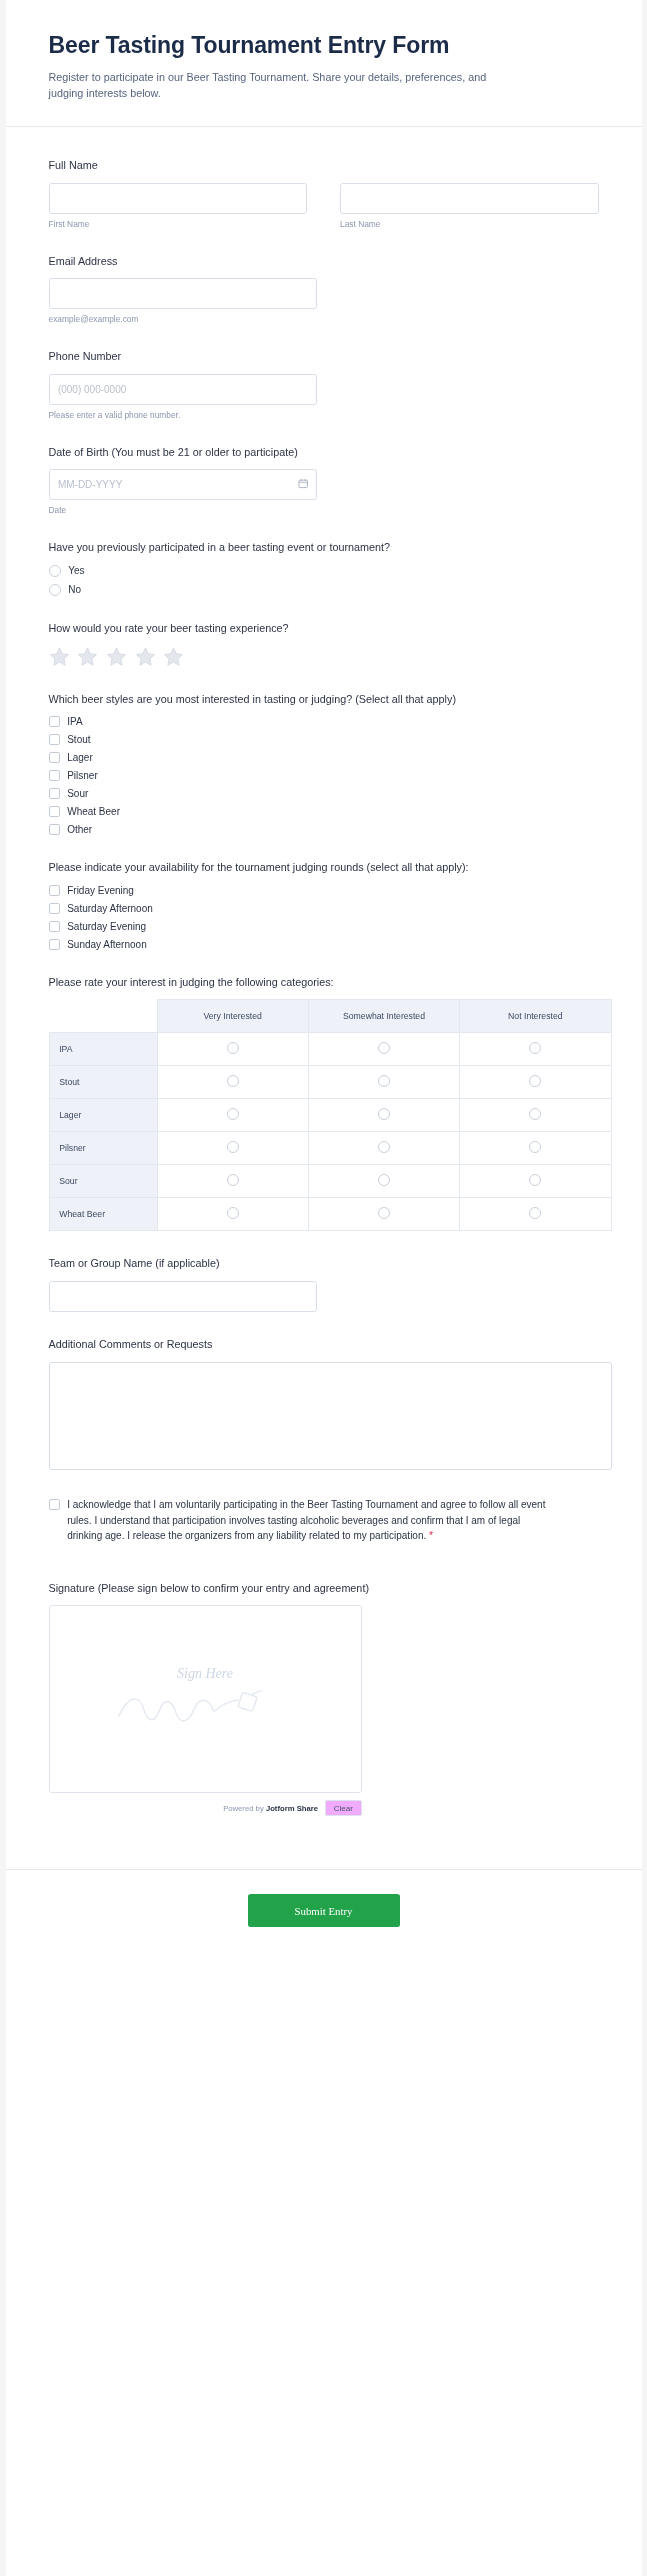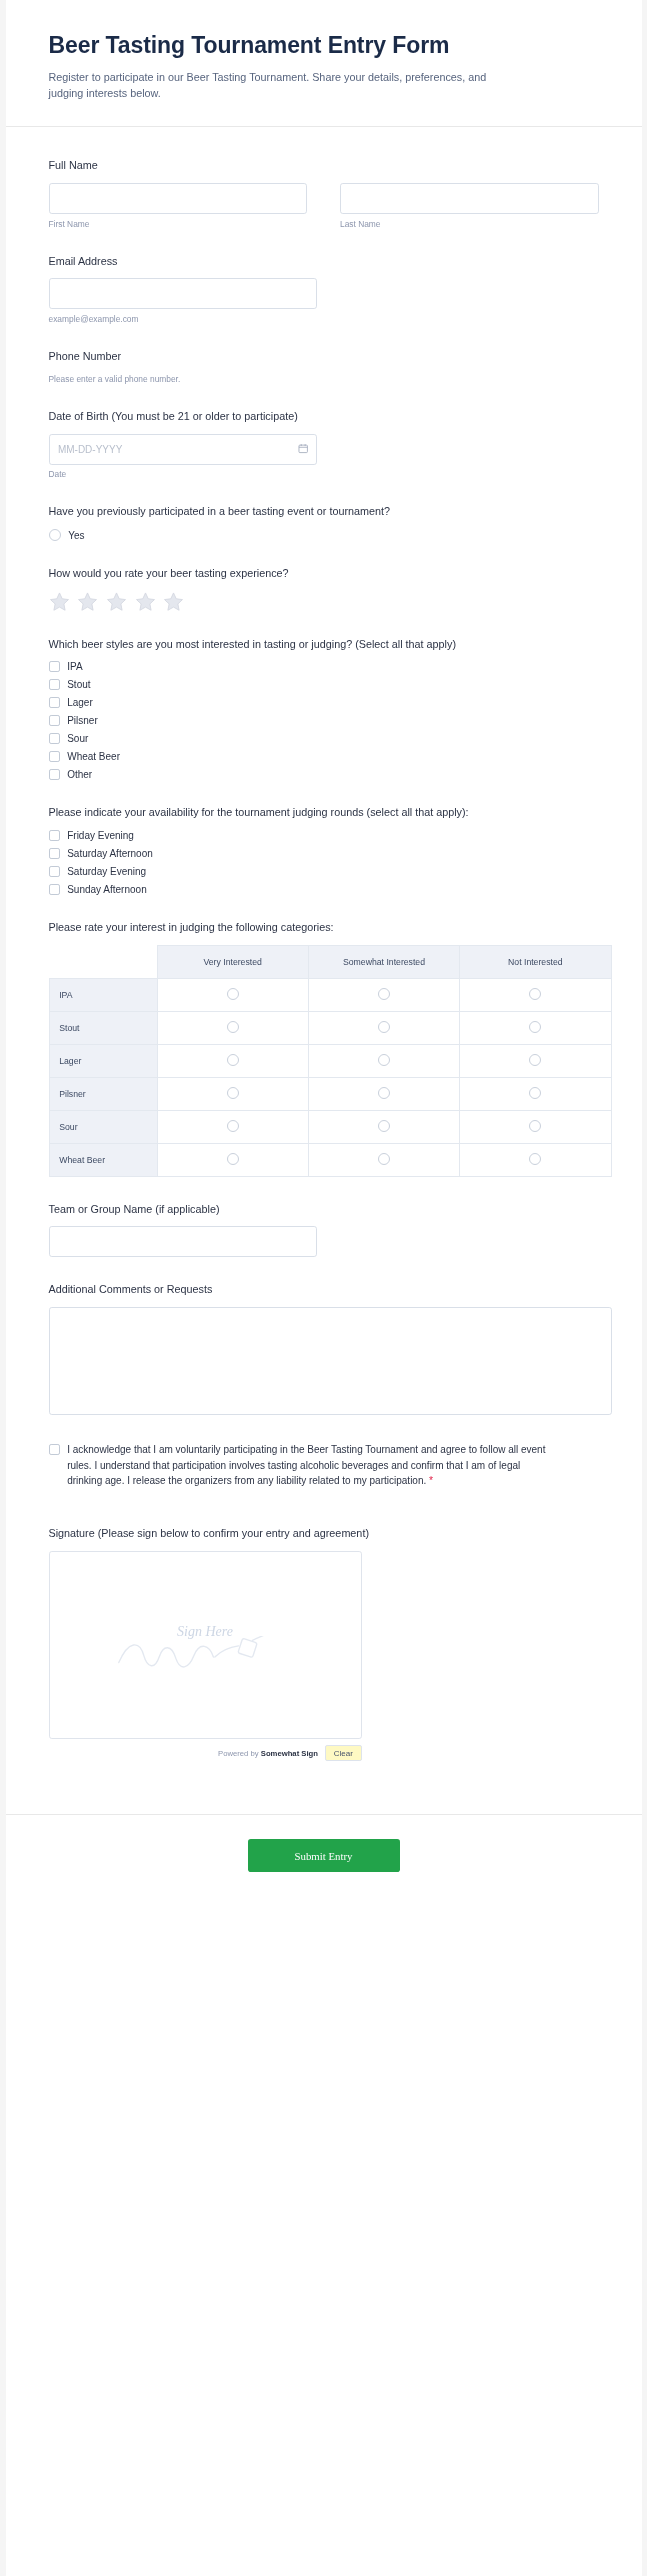--- a/index.html
+++ b/index.html
@@ -173,21 +173,21 @@
     width: 313px;
     height: 188px;
     border: 0.7px solid #dfe4ec;
     border-radius: 2.8px;
     background: #fff;
     position: relative;
     margin-top: 2.8px;
   }
   .sig-hint {
     position: absolute;
-    top: 72px; left: 0; right: 0;
+    top: 60px; left: 0; right: 0;
     text-align: center;
     color: #cdd6e4;
     font-size: 14px;
     font-style: italic;
     font-family: "Liberation Serif", serif;
   }
   .sig-scribble {
     position: absolute;
     left: 66px; top: 84px;
     opacity: .55;
@@ -199,21 +199,21 @@
     align-items: center;
     gap: 7px;
     margin-top: 6.3px;
   }
   .powered {
     font-size: 7.7px;
     color: #8d96ad;
   }
   .powered b { color: #2c3345; }
   .clear-btn {
-    background: #fef9c3;
+    background: #f0abfc;
     border: 0.7px solid #dde3ec;
     border-radius: 2.1px;
     font-size: 8px;
     color: #47536b;
     padding: 2.8px 7.7px;
     cursor: pointer;
     font-family: "Liberation Sans", sans-serif;
   }
   .footer {
     border-top: 0.7px solid #e8e8e8;
@@ -263,20 +263,21 @@
       <span class="field-label">Email Address</span>
       <div class="w385">
         <input class="input" type="text" value="" style="">
         <div class="sublabel">example@example.com</div>
       </div>
     </div>
 
     <div class="field">
       <span class="field-label">Phone Number</span>
       <div class="w385">
+        <input class="input" type="text" placeholder="(000) 000-0000" style="">
         <div class="sublabel">Please enter a valid phone number.</div>
       </div>
     </div>
 
     <div class="field">
       <span class="field-label">Date of Birth (You must be 21 or older to participate)</span>
       <div class="date-wrap">
         <input class="input" type="text" placeholder="MM-DD-YYYY" style="">
         <span class="date-icon">
           <svg width="10.4" height="11" viewBox="0 0 16 16" fill="none" stroke="#9aa3b5" stroke-width="1.2">
@@ -288,20 +289,24 @@
         </span>
         <div class="sublabel">Date</div>
       </div>
     </div>
 
     <div class="field">
       <span class="field-label">Have you previously participated in a beer tasting event or tournament?</span>
       <div class="radio-row">
         <span class="radio"></span>
         <span class="opt-label">Yes</span>
+      </div>
+      <div class="radio-row">
+        <span class="radio"></span>
+        <span class="opt-label">No</span>
       </div>
     </div>
 
     <div class="field">
       <span class="field-label">How would you rate your beer tasting experience?</span>
       <div class="stars">
         <span class="star">
           <svg class="star" viewBox="0 0 24 24" fill="#e4e7ee" stroke="#d3d7e0" stroke-width="1">
               <polygon points="12,2.2 15.1,8.9 22.3,9.8 17,14.8 18.4,22 12,18.4 5.6,22 7,14.8 1.7,9.8 8.9,8.9"></polygon>
             </svg>
@@ -462,21 +467,21 @@
         <div class="sig-scribble">
           <svg width="174" height="42" viewBox="0 0 250 60" fill="none" stroke="#cdd6e4" stroke-width="2" stroke-linecap="round">
             <path d="M4 38 C 18 6, 34 6, 40 28 C 45 46, 56 48, 62 30 C 68 12, 80 12, 86 32 C 92 50, 104 48, 112 28 C 120 8, 134 12, 140 30"></path>
             <path d="M142 30 C 150 22, 162 16, 176 14"></path>
             <rect x="178" y="6" width="22" height="22" rx="3" transform="rotate(18 189 17)"></rect>
             <path d="M196 6 L 214 -2" stroke-width="2"></path>
           </svg>
         </div>
       </div>
       <div class="sig-footer">
-        <span class="powered"><span>Powered by </span><b>Somewhat Sign</b></span>
+        <span class="powered"><span>Powered by </span><b>Jotform Share</b></span>
         <button class="clear-btn">Clear</button>
       </div>
     </div>
 
   </div>
 
   <div class="footer">
     <button class="submit-btn">Submit Entry</button>
   </div>
 

